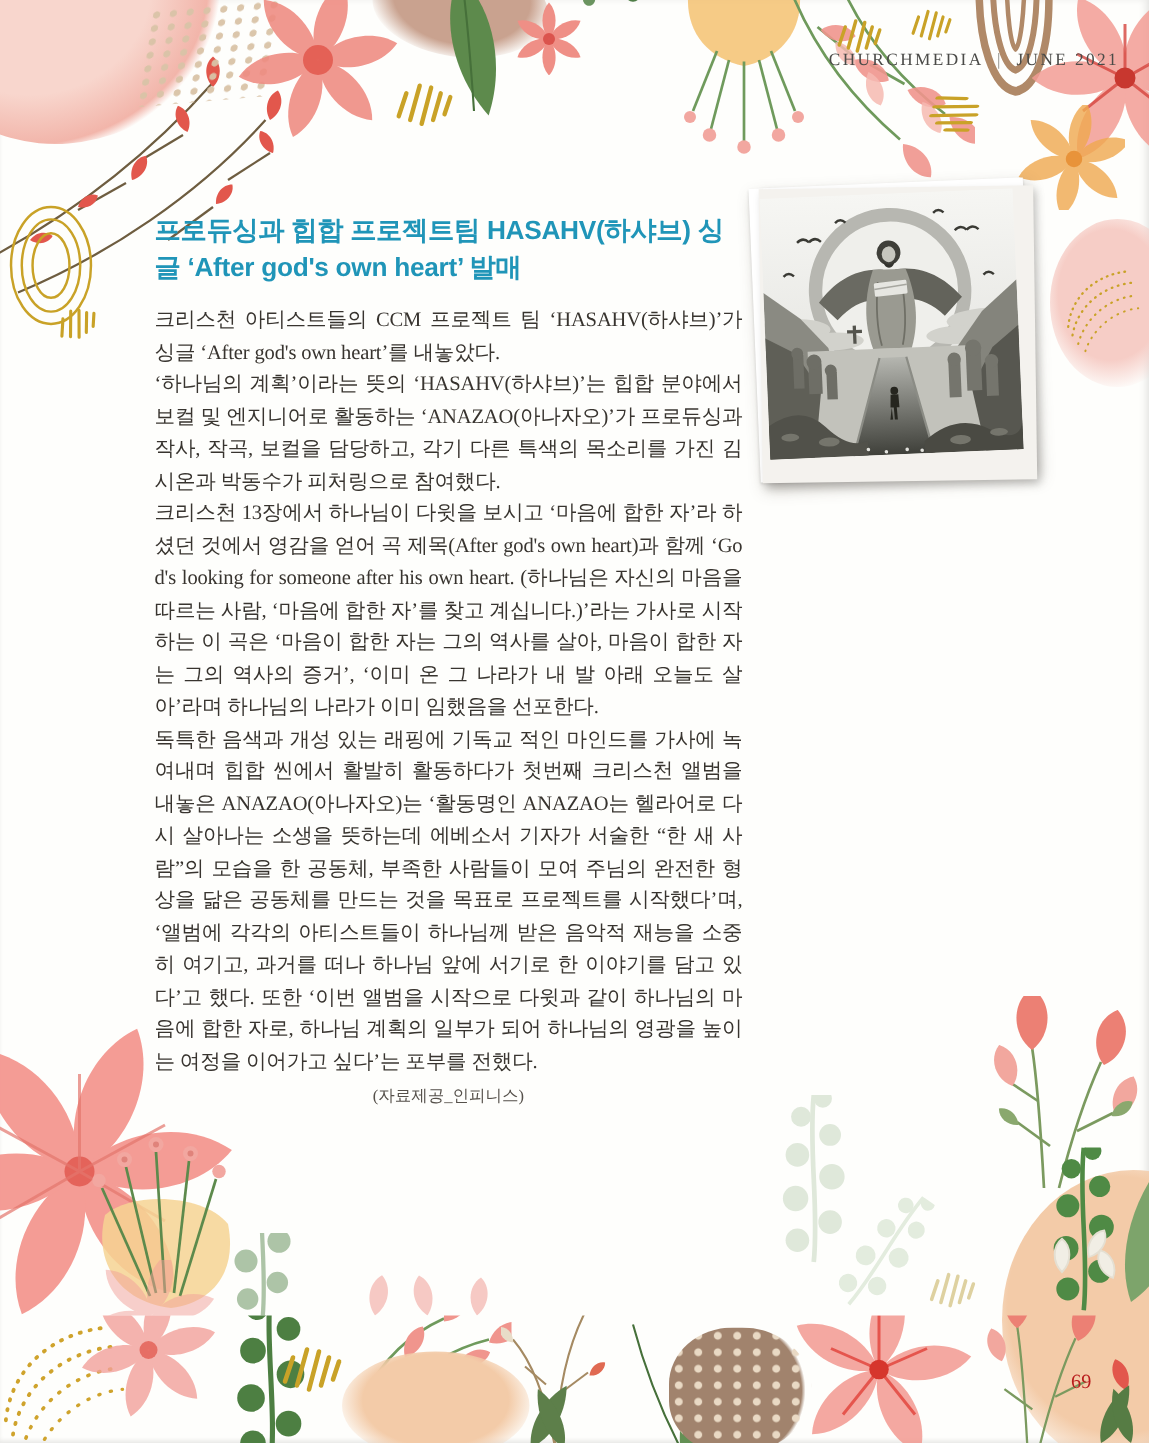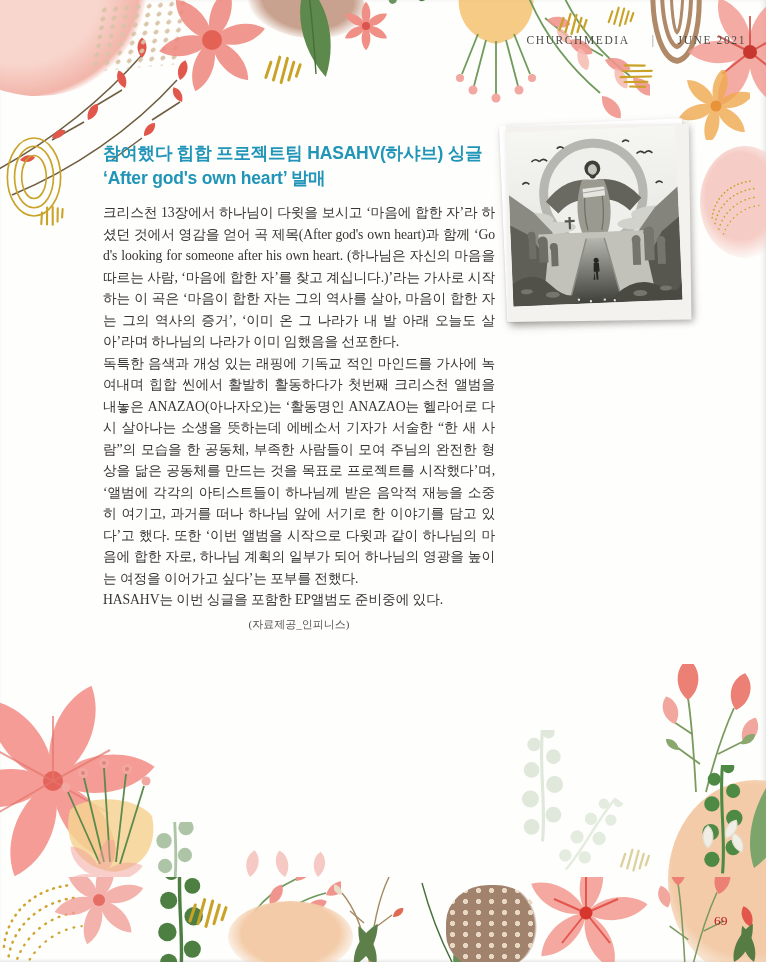--- a/index.html
+++ b/index.html
@@ -10,21 +10,21 @@
     box-shadow:inset -3px 0 4px rgba(0,0,0,.07), inset 0 -2px 3px rgba(0,0,0,.05);
   }
   .deco{position:absolute;pointer-events:none;}
   .blob{position:absolute;border-radius:50%;pointer-events:none;}
 
   
   .masthead{
     position:absolute;top:34px;right:20px;z-index:6;
     font-family:"Liberation Serif", serif;
     font-size:11.5px;letter-spacing:1.6px;color:#4b4b48;
-    display:flex;align-items:center;gap:22px;white-space:nowrap;
+    display:flex;align-items:center;gap:9px;white-space:nowrap;
   }
   .masthead .sep{color:#8a8a86;font-weight:400;}
 
   
   .article{position:absolute;left:103px;top:141px;width:392px;z-index:5;}
   .article h1{
     margin:0 0 12px 0;
     font-family:"Liberation Sans", sans-serif;
     font-size:17.5px;line-height:1.4;font-weight:700;
     color:#2095b8;letter-spacing:-0.2px;
@@ -303,24 +303,25 @@
       </svg>
   </div>
 
   <div class="masthead">
     <span>CHURCHMEDIA</span>
     <span class="sep">|</span>
     <span>JUNE 2021</span>
   </div>
 
   <div class="article">
-    <h1>참여했다 힙합 프로젝트팀 HASAHV(하샤브) 싱글 ‘After god's own heart’ 발매</h1>
+    <h1>프로듀싱과 힙합 프로젝트팀 HASAHV(하샤브) 싱글 ‘After god's own heart’ 발매</h1>
+    <p>크리스천 아티스트들의 CCM 프로젝트 팀 ‘HASAHV(하샤브)’가 싱글 ‘After god's own heart’를 내놓았다.</p>
+    <p>‘하나님의 계획’이라는 뜻의 ‘HASAHV(하샤브)’는 힙합 분야에서 보컬 및 엔지니어로 활동하는 ‘ANAZAO(아나자오)’가 프로듀싱과 작사, 작곡, 보컬을 담당하고, 각기 다른 특색의 목소리를 가진 김시온과 박동수가 피처링으로 참여했다.</p>
     <p>크리스천 13장에서 하나님이 다윗을 보시고 ‘마음에 합한 자’라 하셨던 것에서 영감을 얻어 곡 제목(After god's own heart)과 함께 ‘God's looking for someone after his own heart. (하나님은 자신의 마음을 따르는 사람, ‘마음에 합한 자’를 찾고 계십니다.)’라는 가사로 시작하는 이 곡은 ‘마음이 합한 자는 그의 역사를 살아, 마음이 합한 자는 그의 역사의 증거’, ‘이미 온 그 나라가 내 발 아래 오늘도 살아’라며 하나님의 나라가 이미 임했음을 선포한다.</p>
     <p>독특한 음색과 개성 있는 래핑에 기독교 적인 마인드를 가사에 녹여내며 힙합 씬에서 활발히 활동하다가 첫번째 크리스천 앨범을 내놓은 ANAZAO(아나자오)는 ‘활동명인 ANAZAO는 헬라어로 다시 살아나는 소생을 뜻하는데 에베소서 기자가 서술한 “한 새 사람”의 모습을 한 공동체, 부족한 사람들이 모여 주님의 완전한 형상을 닮은 공동체를 만드는 것을 목표로 프로젝트를 시작했다’며, ‘앨범에 각각의 아티스트들이 하나님께 받은 음악적 재능을 소중히 여기고, 과거를 떠나 하나님 앞에 서기로 한 이야기를 담고 있다’고 했다. 또한 ‘이번 앨범을 시작으로 다윗과 같이 하나님의 마음에 합한 자로, 하나님 계획의 일부가 되어 하나님의 영광을 높이는 여정을 이어가고 싶다’는 포부를 전했다.</p>
-    <p>HASAHV는 이번 싱글을 포함한 EP앨범도 준비중에 있다.</p>
     <p class="credit">(자료제공_인피니스)</p>
   </div>
 
   <div class="polaroid">
     <svg viewBox="0 0 170 172" preserveAspectRatio="none">
       <defs>
         <linearGradient id="sky" x1="0" y1="0" x2="0" y2="1">
           <stop offset="0" stop-color="#f6f6f3"></stop>
             <stop offset="1" stop-color="#dededa"></stop>
         </linearGradient>

